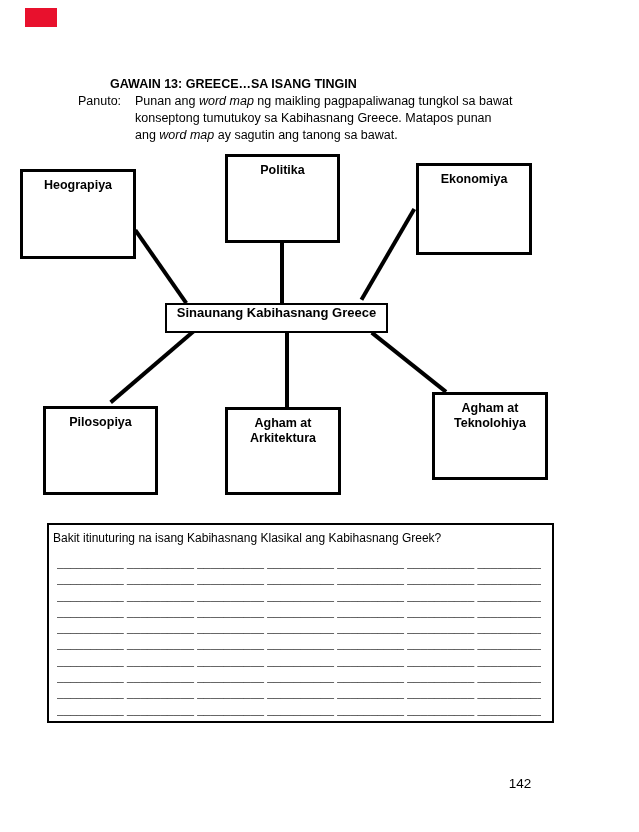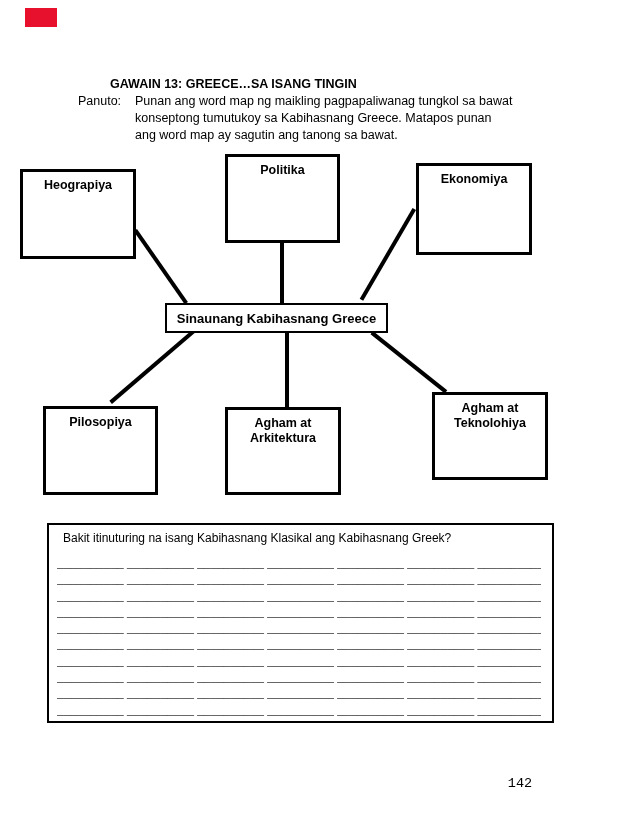--- a/index.html
+++ b/index.html
@@ -13,63 +13,63 @@
   }
   
   .red-marker{position:absolute;left:25px;top:8px;width:32px;height:19px;}
   
   .header{position:absolute;left:78px;top:76px;width:470px;font-size:12.5px;line-height:17px;}
   .title{font-weight:bold;white-space:nowrap;margin-left:32px;}
   .panuto-row{display:flex;align-items:flex-start;}
   .panuto-label{font-weight:normal;width:57px;flex:0 0 57px;}
   .panuto-text{width:380px;}
   .panuto-line{white-space:nowrap;}
-  .it{}
+  .it{font-style:italic;}
   
   .node{
     position:absolute;border:3px solid #000;background:#fff;
     box-sizing:border-box;text-align:center;font-weight:bold;
     font-size:12.5px;line-height:14.5px;padding:6px 4px 0;z-index:2;
   }
   .node-heograpiya{left:20px;top:169px;width:116px;height:90px;}
   .node-politika{left:225px;top:154px;width:115px;height:89px;}
   .node-ekonomiya{left:416px;top:163px;width:116px;height:92px;}
   .node-pilosopiya{left:43px;top:406px;width:115px;height:89px;}
   .node-sining{left:225px;top:407px;width:116px;height:88px;}
   .node-agham{left:432px;top:392px;width:116px;height:88px;}
   .center-node{
     position:absolute;left:165px;top:303px;width:223px;height:30px;
     border:2px solid #000;background:#fff;box-sizing:border-box;
-    display:flex;align-items:center;justify-content:center;
+    display:flex;align-items:flex-start;justify-content:center;
     font-weight:bold;font-size:13px;z-index:2;
   }
   
   .connector{position:absolute;height:4px;background:#000;transform-origin:0 0;z-index:1;}
   .connector-v{position:absolute;width:4px;background:#000;z-index:1;}
   .line-heograpiya{left:137px;top:229px;width:89px;transform:rotate(55.1deg);}
   .line-politika{left:280px;top:243px;height:61px;}
   .line-ekonomiya{left:416px;top:210px;width:105px;transform:rotate(120.2deg);}
   .line-pilosopiya{left:197px;top:331px;width:112px;transform:rotate(139.4deg);}
   .line-sining{left:285px;top:332px;height:76px;}
   .line-agham{left:373px;top:331px;width:95px;transform:rotate(38.6deg);}
   
   .question-box{
     position:absolute;left:47px;top:523px;width:507px;height:200px;
     border:2px solid #000;box-sizing:border-box;background:#fff;
   }
-  .question-text{margin:6px 0 0 14px;font-size:12px;line-height:15px;}
+  .question-text{margin:6px 0 0 4px;font-size:12px;line-height:15px;}
   .answer-lines{margin:8px 0 0 8px;width:484px;}
   .answer-line{
     height:16.3px;line-height:16.3px;font-size:12px;color:#4a4a4a;
     white-space:nowrap;overflow:hidden;letter-spacing:0;
   }
   
   .page-number{
     position:absolute;left:500px;top:776px;width:40px;text-align:center;
-    font-family:Liberation Mono, monospace;font-size:13.5px;
+    font-family:Liberation Sans, sans-serif;font-size:13.5px;
   }
 </style>
 </head>
 <body>
 
 <div class="page">
 
   <div class="red-marker" style="background: rgb(232, 17, 45);"></div>
 
   <div class="header">

